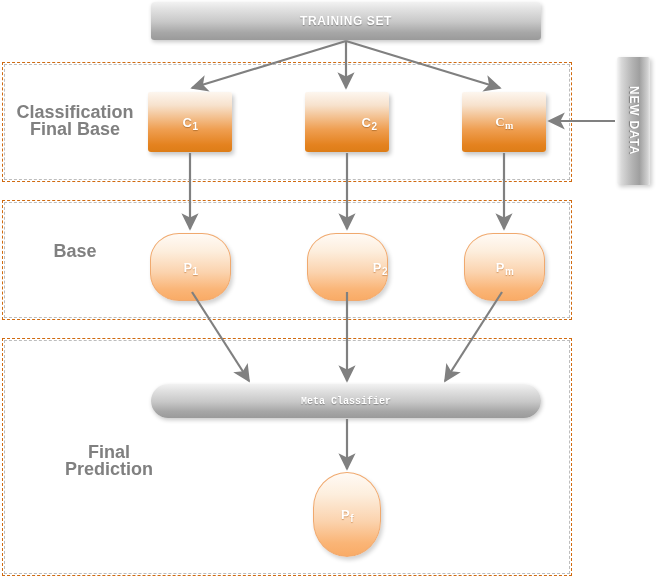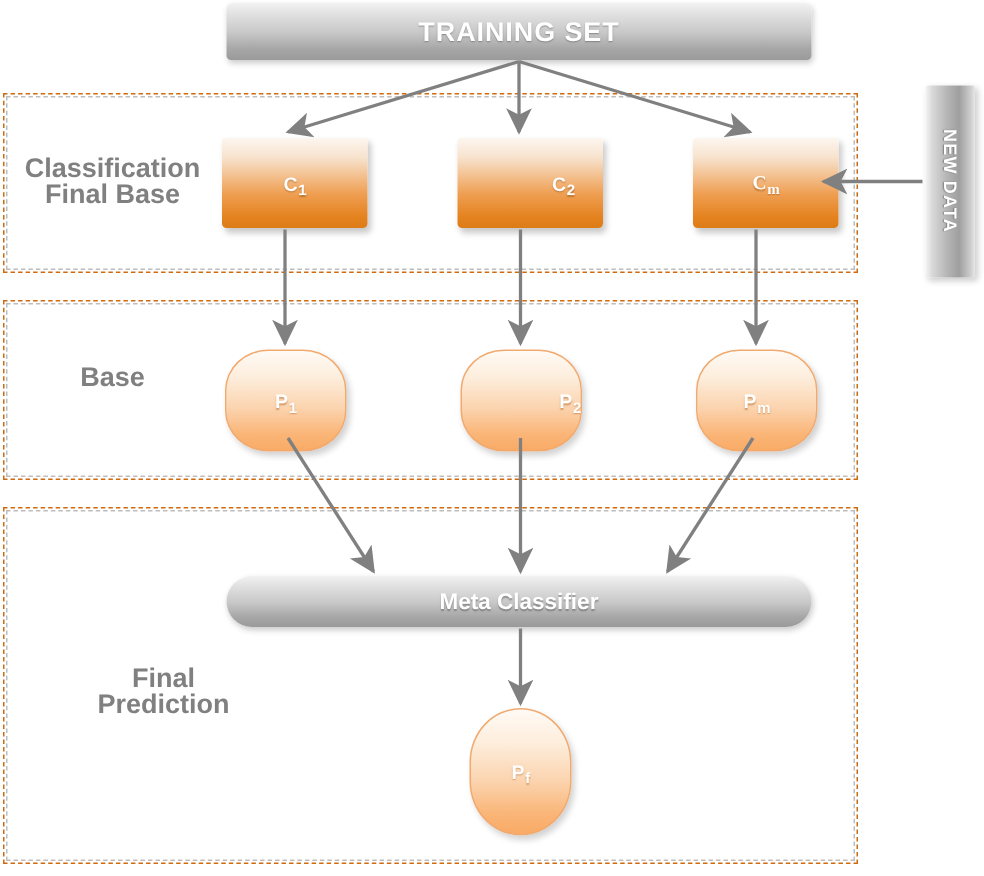--- a/index.html
+++ b/index.html
@@ -62,30 +62,31 @@
     justify-content: center;
     text-shadow: 0 1px 1px rgba(90,90,90,0.55);
     box-shadow: 1px 2px 4px rgba(0,0,0,0.22);
   }
   #training-set {
     left: 151px;
     top: 2px;
     width: 390px;
     height: 38px;
     border-radius: 4px 4px 3px 3px;
-    font-size: 18px;
+    font-size: 12px;
     letter-spacing: 0.6px;
   }
   #meta-classifier {
     left: 151px;
     top: 384px;
     width: 390px;
     height: 34px;
     border-radius: 17px;
-    font-size: 15px;
+    font-size: 10px;
+    font-family: Liberation Mono, monospace;
   }
   #new-data {
     left: 617px;
     top: 57px;
     width: 33px;
     height: 128px;
     border-radius: 2px;
     background: linear-gradient(to right,
         #f4f4f4 0%,
         #d8d8d8 14%,
@@ -101,21 +102,21 @@
     font-size: 12px;
     font-weight: bold;
     letter-spacing: 0.8px;
     color: #ffffff;
     text-shadow: 0 1px 1px rgba(80,80,80,0.6);
   }
 
   
   .c-box {
     position: absolute;
-    width: 97px;
+    width: 84px;
     height: 60px;
     box-sizing: border-box;
     background: linear-gradient(to bottom,
         #fdf6ef 0%,
         #f7e2cd 22%,
         #ef9f52 62%,
         #e4821f 88%,
         #dd7d17 100%);
     border-radius: 2px 2px 3px 3px;
     box-shadow: 2px 3px 4px rgba(0,0,0,0.22);

